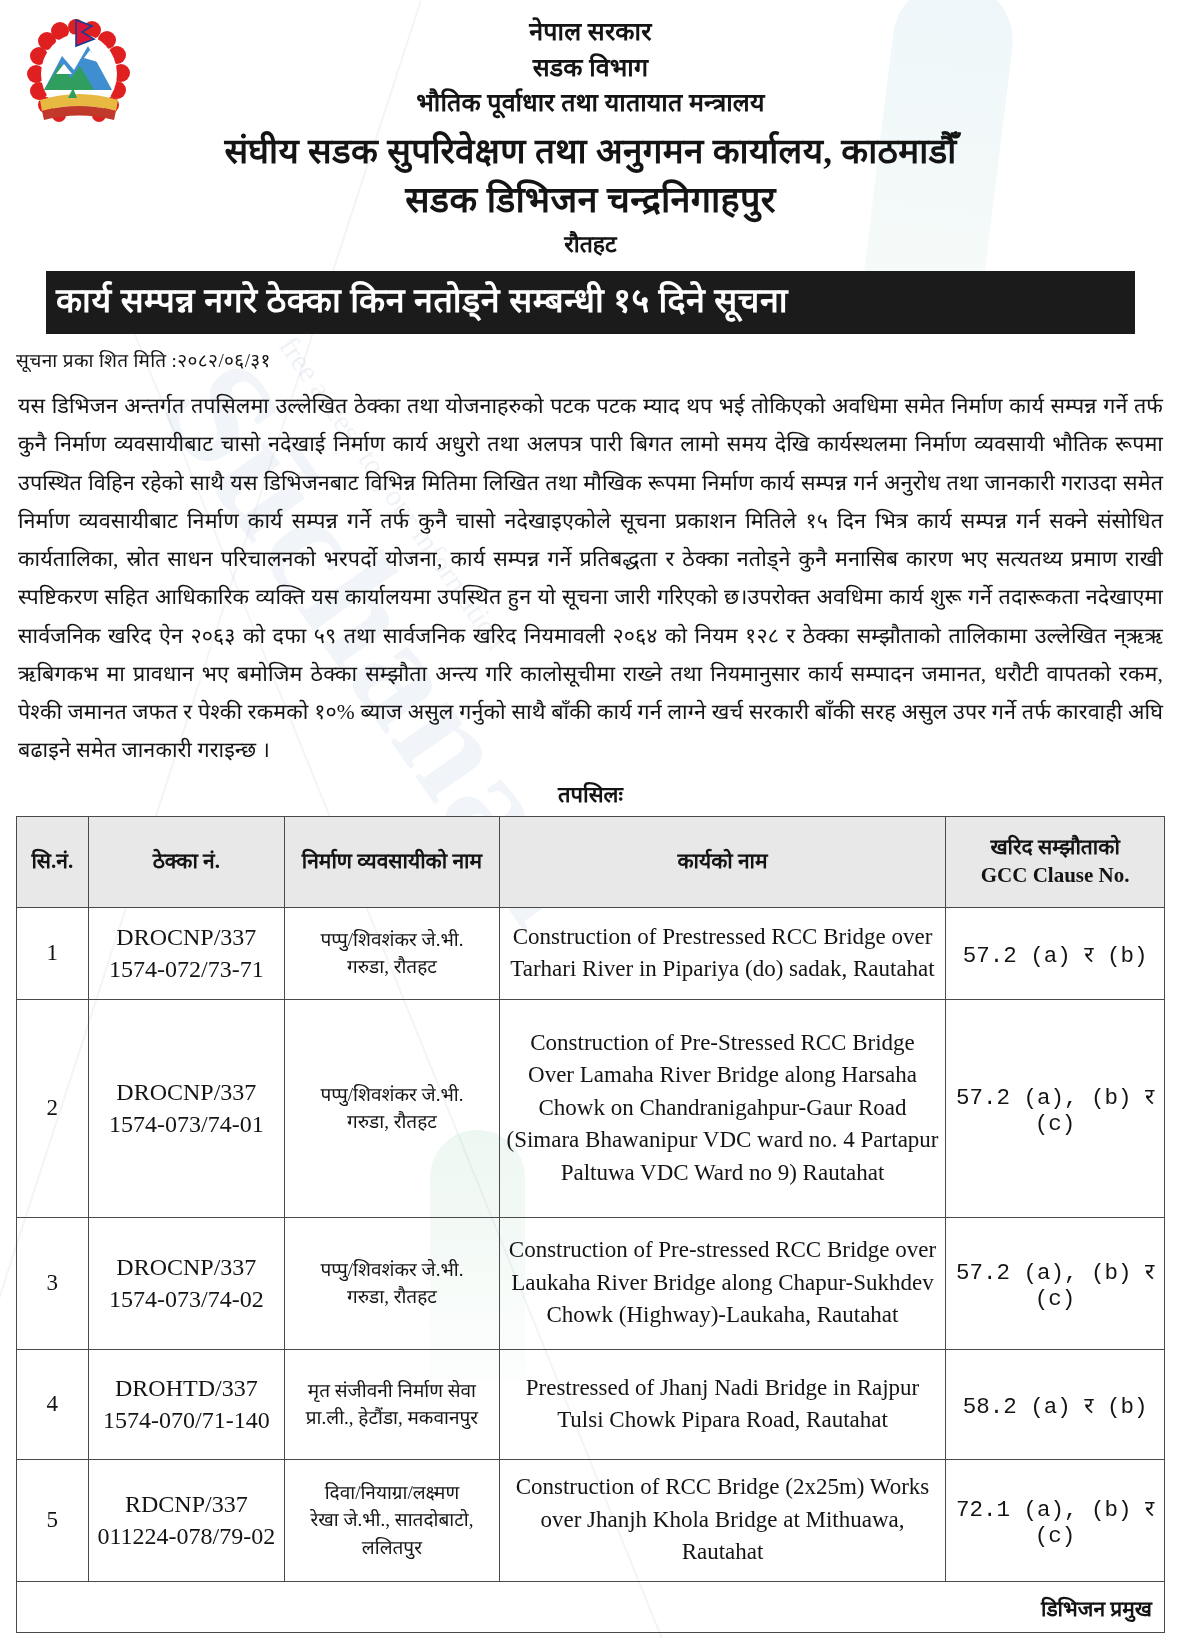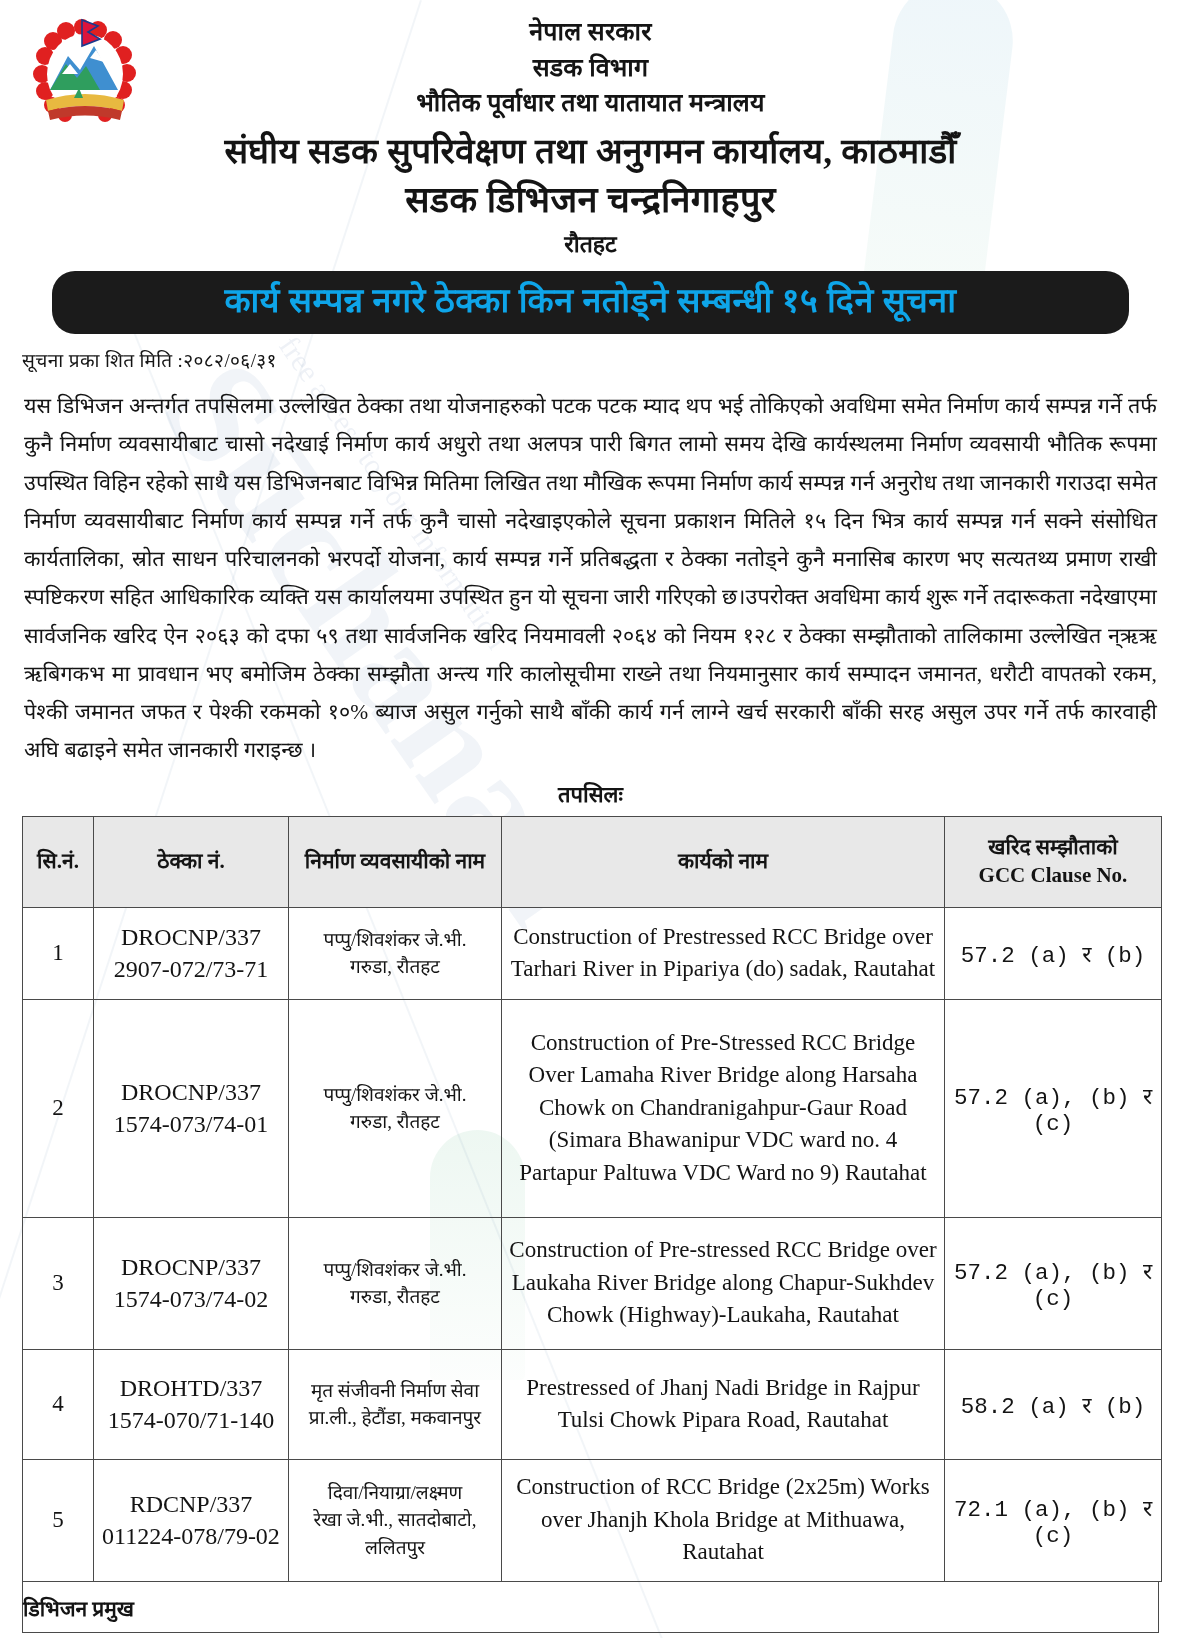--- a/index.html
+++ b/index.html
@@ -65,21 +65,21 @@
     transform-origin: top left;
   }
 
   
   .page {
     position: relative;
     z-index: 2;
     width: 1181px;
     height: 1370px;
     box-sizing: border-box;
-    padding: 0 22px;
+    padding: 0 16px;
   }
 
   
   .header {
     position: relative;
     padding-top: 14px;
     text-align: center;
   }
   .emblem {
     position: absolute;
@@ -113,28 +113,26 @@
     margin-top: 2px;
   }
 
   
   .banner-wrap {
     margin-top: 12px;
     padding: 0 30px;
   }
   .banner {
     background: #1b1b1b;
-    color: #0ea5e9;
+    color: #ffffff;
     font-size: 34px;
     font-weight: 700;
     letter-spacing: 0.5px;
     padding: 11px 10px 14px;
-    text-align: center;
     line-height: 1.12;
-    border-radius: 23px;
   }
 
   .pub-date {
     font-size: 19px;
     margin-top: 13px;
     letter-spacing: 0.4px;
   }
 
   
   .body-text {
@@ -198,20 +196,21 @@
     font-size: 23px;
     line-height: 1.42;
   }
   td.gcc {
     font-size: 22.5px;
     font-family: Liberation Mono, monospace;
   }
 
   
   .sig-row {
+    text-align: right;
     font-size: 21px;
     font-weight: 600;
     padding: 12px 12px 10px 0;
     border-left: 1.5px solid #4a4a4a;
     border-right: 1.5px solid #4a4a4a;
     border-bottom: 1.5px solid #4a4a4a;
   }
 
   .bottom-rule {
     margin-top: 8px;
@@ -302,21 +301,21 @@
           <div>GCC Clause No.</div>
         </th>
       </tr>
     </thead>
     <tbody>
 
       <tr style="height:92px;">
         <td class="sn">1</td>
         <td class="cno">
           <div>DROCNP/337</div>
-          <div>2907-072/73-71</div>
+          <div>1574-072/73-71</div>
         </td>
         <td class="firm">
           <div>पप्पु/शिवशंकर जे.भी.</div>
           <div>गरुडा, रौतहट</div>
         </td>
         <td class="work">Construction of Prestressed RCC Bridge over Tarhari River in Pipariya (do) sadak, Rautahat</td>
         <td class="gcc">57.2 (a) र  (b)</td>
       </tr>
 
       <tr style="height:218px;">

